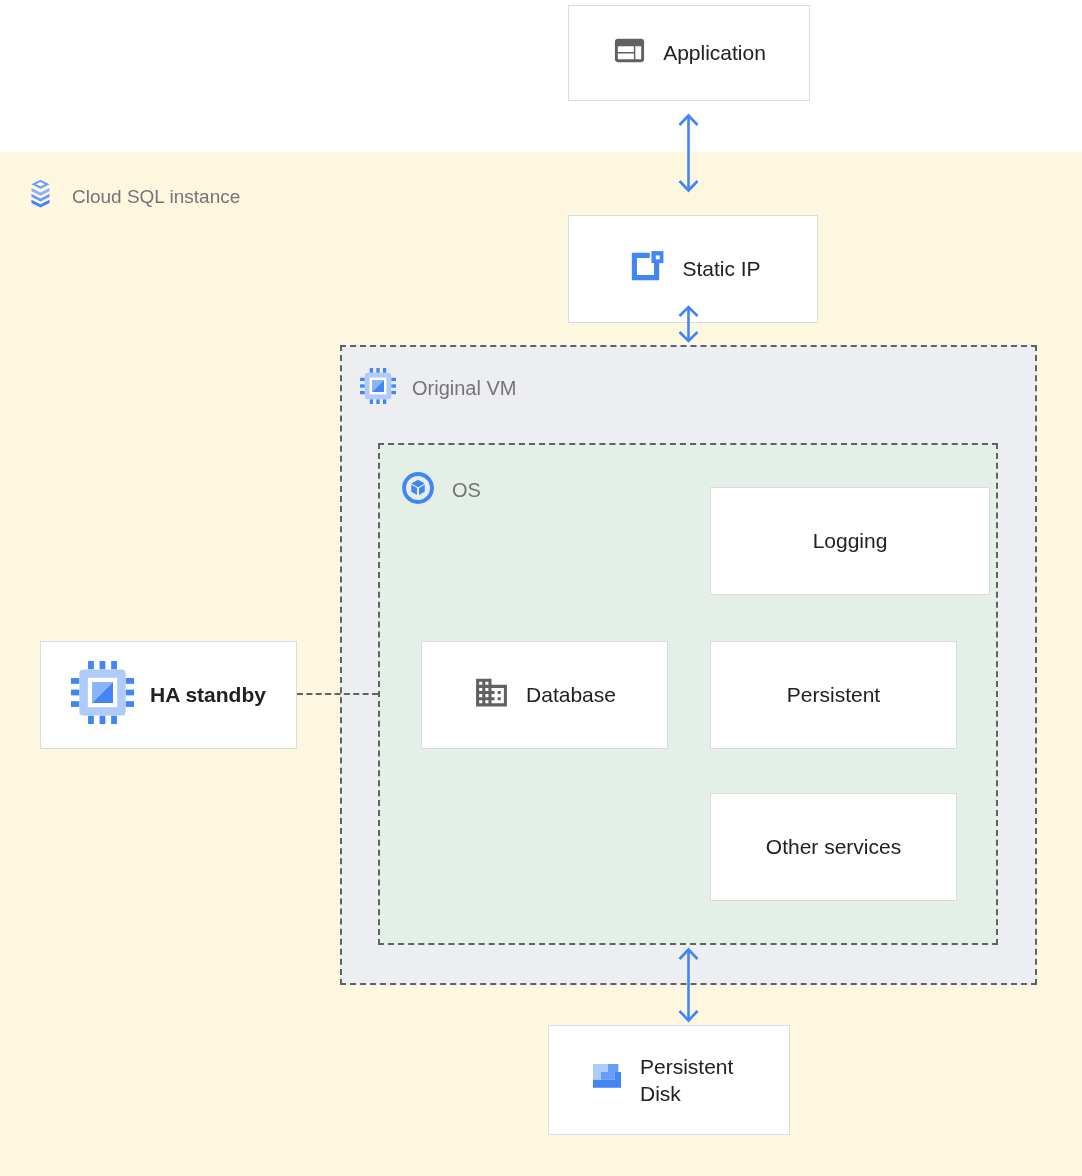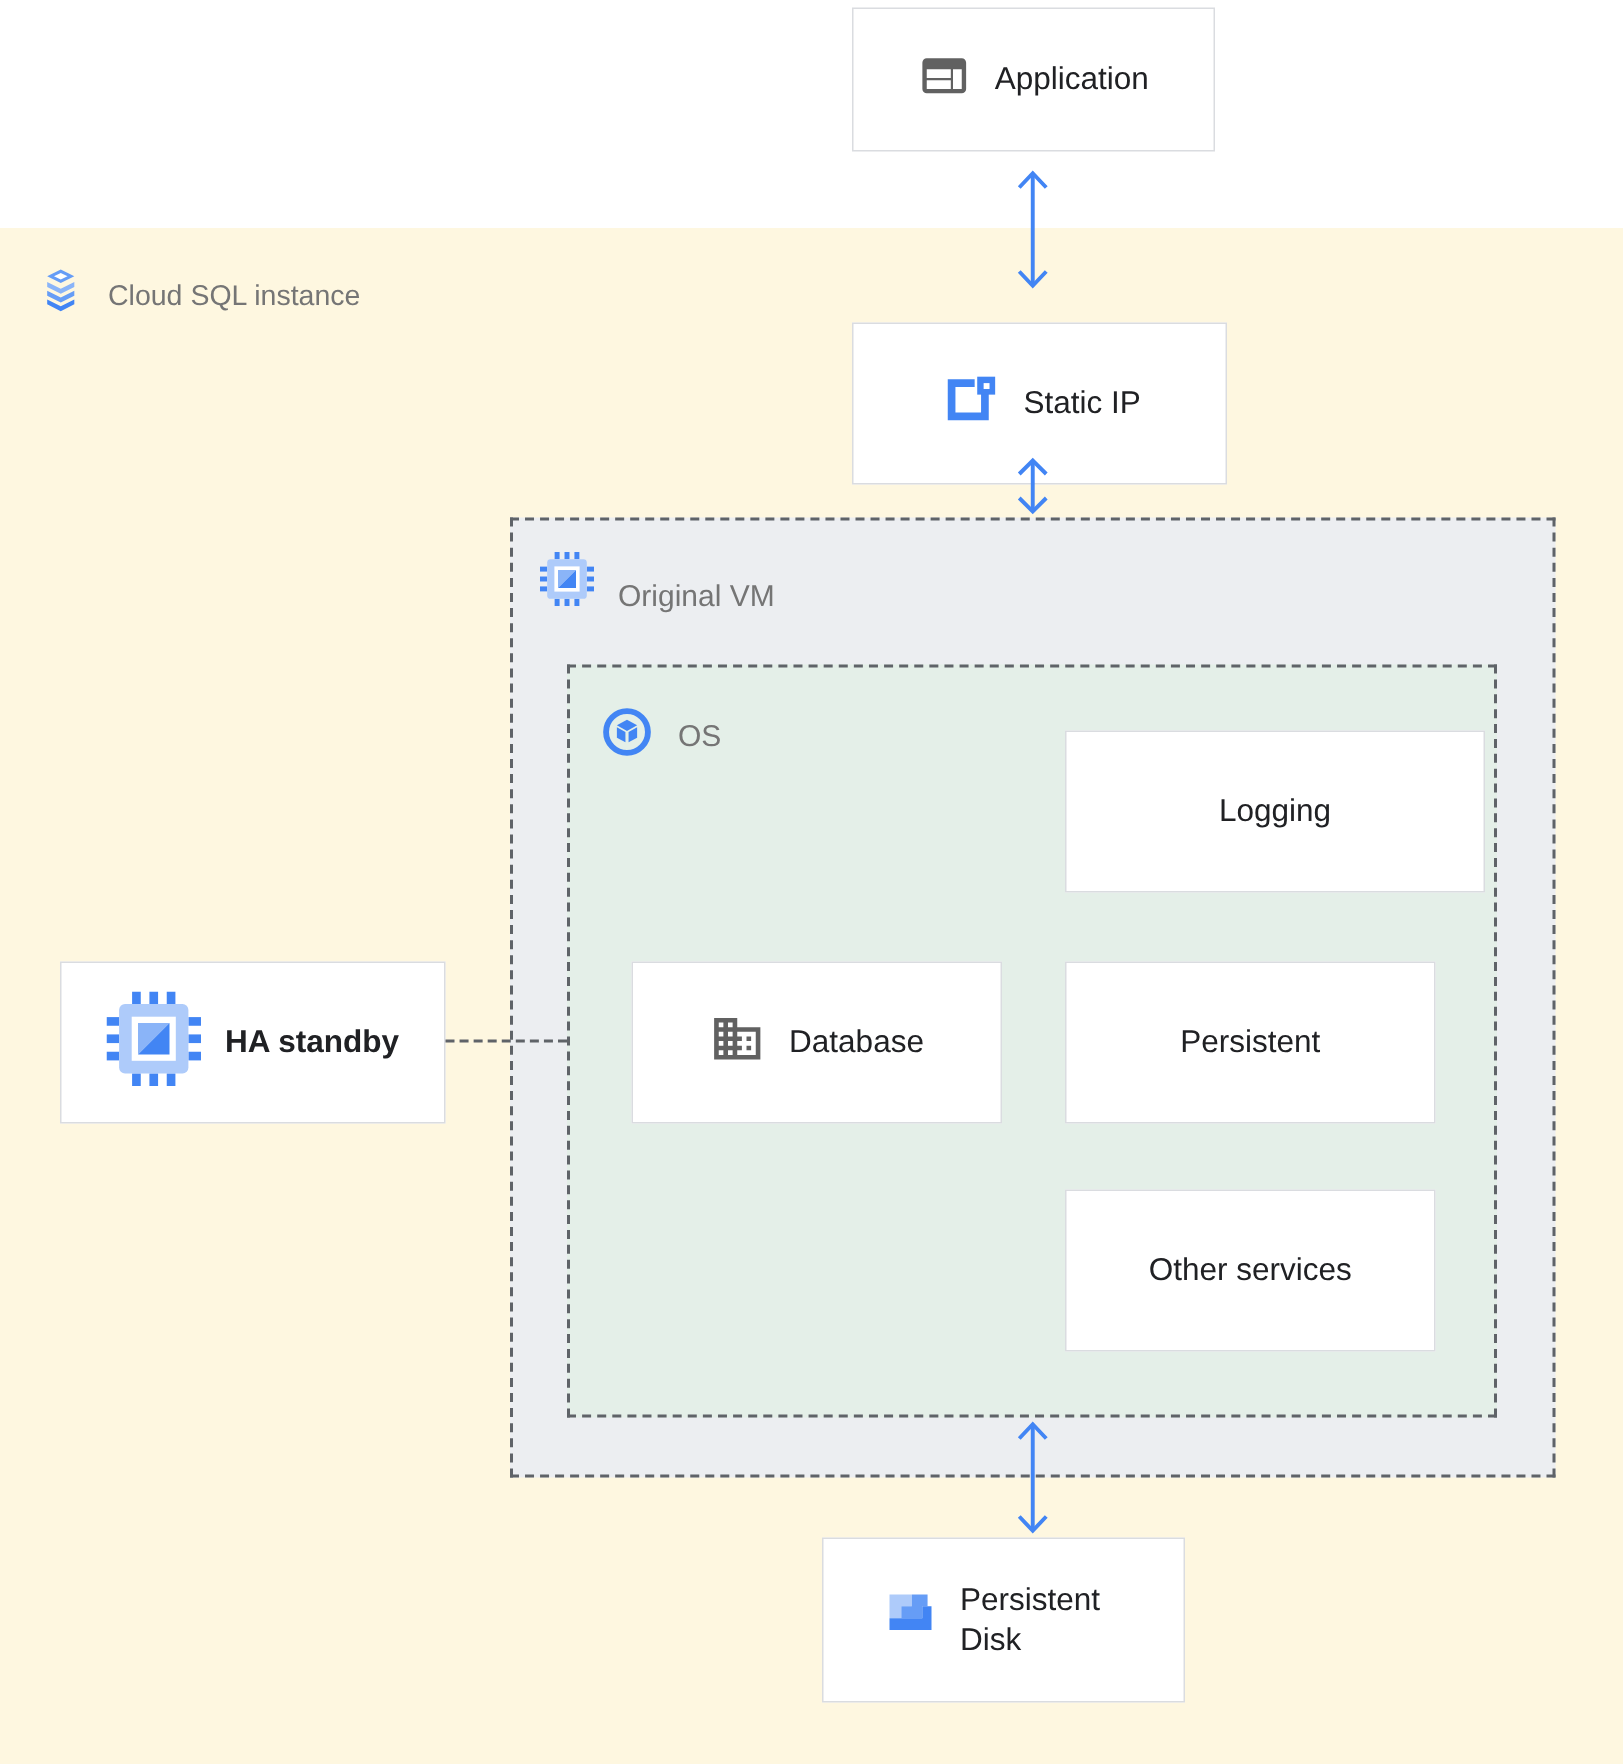--- a/index.html
+++ b/index.html
@@ -92,21 +92,21 @@
         <path class="fill-bsoft" d="M5 8 L12 11.5 L19 8 L19 10.5 L12 14 L5 10.5 Z"></path>
         <polygon class="fill-bmid" points="12,1.5 19,5 12,8.5 5,5"></polygon>
         <polygon class="fill-white" points="12,3.3 15.5,5 12,6.7 8.5,5"></polygon>
       </svg>
     </span>
     <span>Cloud SQL instance</span>
   </div>
 
   <div class="vm-container"></div>
 
-  <div class="label-row" style="left:360px; top:368px; font-size:20px;align-items:flex-end;">
+  <div class="label-row" style="left:360px; top:368px; font-size:20px;">
     <span>
       <svg width="36" height="36" viewBox="0 0 24 24">
         <g class="fill-blue">
           <rect x="6.5" y="0" width="2.2" height="3.2"></rect>
             <rect x="10.9" y="0" width="2.2" height="3.2"></rect>
             <rect x="15.3" y="0" width="2.2" height="3.2"></rect>
           <rect x="6.5" y="20.8" width="2.2" height="3.2"></rect>
             <rect x="10.9" y="20.8" width="2.2" height="3.2"></rect>
             <rect x="15.3" y="20.8" width="2.2" height="3.2"></rect>
           <rect x="0" y="6.5" width="3.2" height="2.2"></rect>

